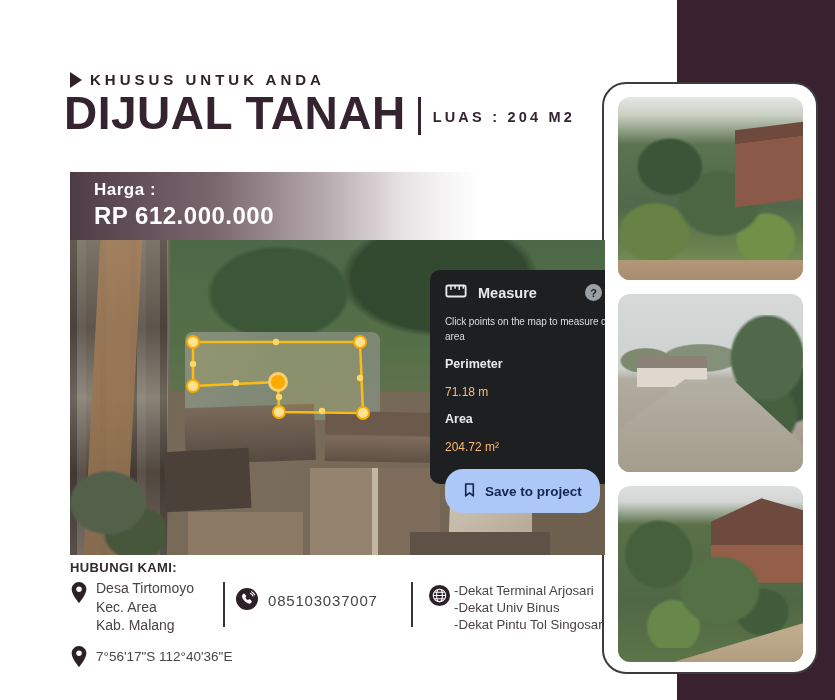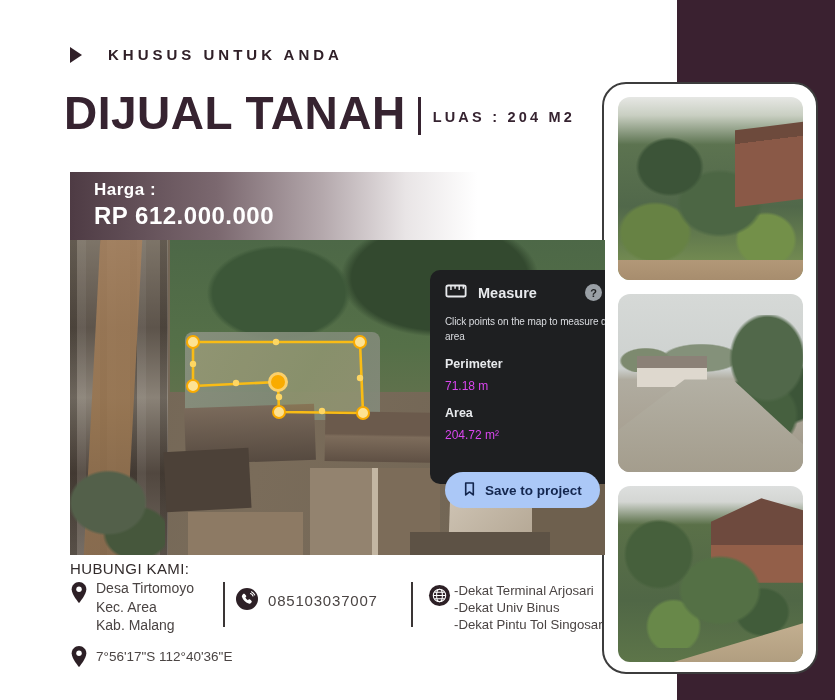--- a/index.html
+++ b/index.html
@@ -6,21 +6,21 @@
   html,body { background:#e8e8e8; }
   body { font-family:"Liberation Sans", sans-serif; }
   .page {
     position:relative; width:835px; height:700px; margin:0 auto;
     background:#ffffff; overflow:hidden;
   }
   
   .maroon-bg { position:absolute; left:677px; top:0; width:158px; height:700px; background:#3a2130; }
 
   
-  .eyebrow { position:absolute; left:70px; top:46px; display:flex; align-items:center; gap:26px; }
+  .eyebrow { position:absolute; left:70px; top:71px; display:flex; align-items:center; gap:8px; }
   .play-tri { width:0; height:0; border-left:12px solid #302028; border-top:8px solid transparent; border-bottom:8px solid transparent; }
   .eyebrow-text { font-size:15px; font-weight:bold; letter-spacing:4px; color:#302028; }
   .title-row { position:absolute; left:64px; top:88px; display:flex; align-items:center; }
   .big-title { font-size:46px; font-weight:bold; letter-spacing:0.5px; color:#362330; line-height:1.1; }
   .title-divider { width:3px; height:38px; background:#362330; margin:6px 12px 0 12px; }
   .luas { font-size:14.5px; font-weight:bold; letter-spacing:3.2px; color:#362330; margin-top:8px; }
 
   
   .price-box {
     position:absolute; left:70px; top:172px; width:420px; height:68px;
@@ -69,22 +69,22 @@
   .measure { position:absolute; left:360px; top:30px; width:205px; height:214px;
      background:#1e1f21; border-radius:10px; padding:14px 15px; color:#e8eaed; }
   .measure * { position:static; }
   .mp-header { display:flex; align-items:center; gap:11px; position:relative; height:18px; }
   .mp-title { font-size:14.5px; font-weight:bold; color:#e8eaed; }
   .mp-help { position:absolute; left:140px; top:0; width:17px; height:17px; border-radius:50%;
      background:#9aa0a6; color:#1e1f21; font-size:11px; font-weight:bold; display:flex; align-items:center; justify-content:center; }
   .mp-desc { margin-top:12px; font-size:10px; letter-spacing:-0.1px; line-height:15px; color:#dadce0; }
   .mp-desc .nowrap { white-space:nowrap; display:block; }
   .mp-label { margin-top:13px; font-size:12.5px; font-weight:bold; color:#e8eaed; }
-  .mp-value { margin-top:8px; font-size:12px; color:#d946ef; }
-  .mp-save { margin-top:30px; display:inline-flex; align-items:center; gap:9px; height:36px;
+  .mp-value { margin-top:14px; font-size:12px; color:#fdba74; }
+  .mp-save { margin-top:15px; display:inline-flex; align-items:center; gap:9px; height:44px;
      padding:0 18px; border-radius:18px; background:#abc8f7; color:#13264e;
      font-size:13.5px; font-weight:bold; border:none; cursor:pointer; }
 
   
   .photo-card { position:absolute; left:602px; top:82px; width:216px; height:592px;
      background:#ffffff; border:2px solid #3c3c3c; border-radius:24px; z-index:2; }
   .photo { position:absolute; left:14px; width:185px; border-radius:12px; overflow:hidden; }
   .photo > div { position:absolute; }
   .ph1 { top:13px; height:183px; background:linear-gradient(180deg,#e6e7e4 0%,#c9cfc2 10%,#5c7350 26%,#51684a 60%,#6d8550 85%,#7f9456 100%); }
   .ph1 .veg { left:0; top:14%; width:100%; height:80%;
@@ -111,21 +111,21 @@
      background:linear-gradient(180deg,#6e4a3e 0 55%,#935f49 55% 100%); clip-path:polygon(0 28%,55% 0,100% 14%,100% 100%,0 100%); }
   .ph3 .veg { left:0; top:10%; width:100%; height:82%;
      background:radial-gradient(55px 55px at 22% 35%, #46603c 0 58%, transparent 64%),
                 radial-gradient(65px 55px at 55% 60%, #547045 0 58%, transparent 64%),
                 radial-gradient(45px 45px at 30% 85%, #688849 0 55%, transparent 62%),
                 radial-gradient(45px 40px at 78% 75%, #415c3a 0 55%, transparent 62%); }
   .ph3 .road { left:30%; top:78%; width:70%; height:22%; clip-path:polygon(0 100%,100% 0,100% 100%);
      background:linear-gradient(180deg,#c3af90,#b19e80); }
 
   
-  .contact-heading { position:absolute; left:70px; top:560px; font-size:15px; font-weight:normal; letter-spacing:0.4px; color:#322b2b; }
+  .contact-heading { position:absolute; left:70px; top:560px; font-size:13px; font-weight:bold; letter-spacing:0.4px; color:#322b2b; }
   .c-item { position:absolute; color:#4a4443; }
   .c-icon { position:absolute; }
   .addr { left:96px; top:579px; font-size:14px; line-height:18.5px; }
   .vdiv { position:absolute; top:582px; width:2px; height:45px; background:#3a3535; }
   .phone-text { left:268px; top:592px; font-size:15px; letter-spacing:0.8px; }
   .features { left:454px; top:582px; font-size:13.2px; line-height:17px; }
   .coords { left:96px; top:649px; font-size:13.5px; }
 </style>
 </head>
 <body>

